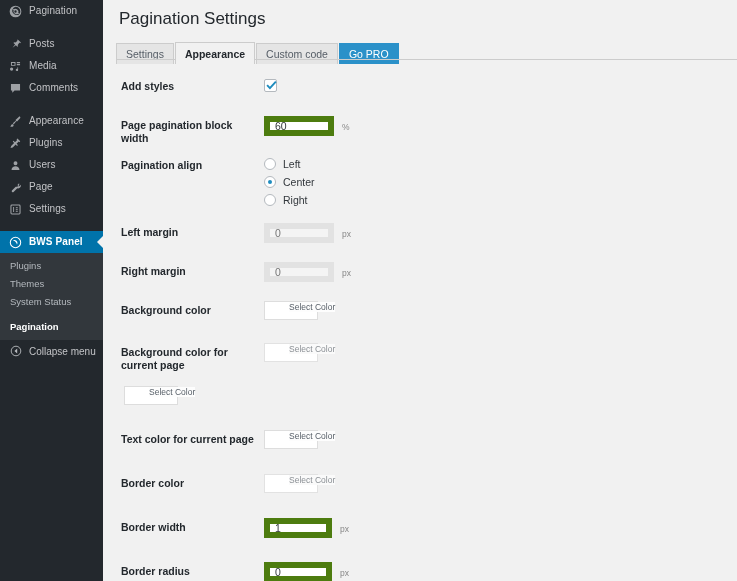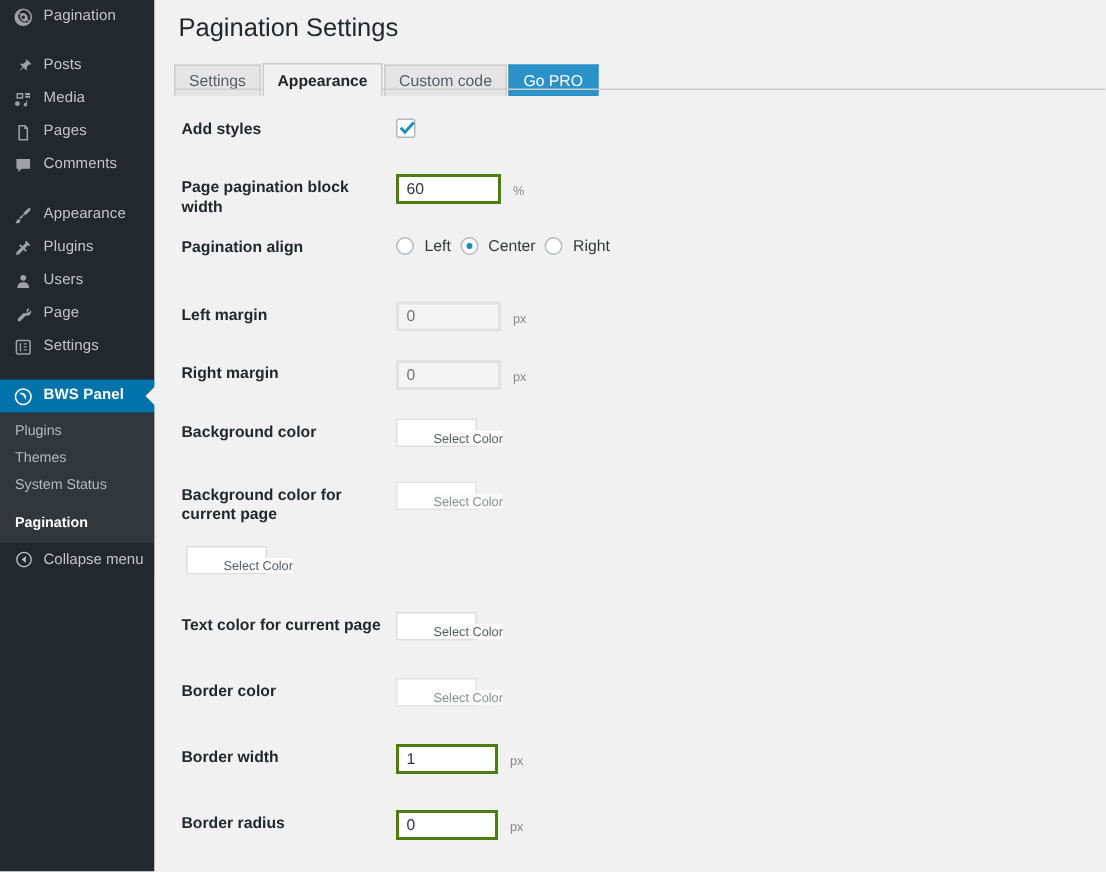--- a/index.html
+++ b/index.html
@@ -177,21 +177,21 @@
     border-radius: 2px;
     position: relative;
     display: inline-block;
     margin-top: 2px;
   }
   .chk svg { position: absolute; left: 0px; top: -1px; }
 
   
   .txt {
     height: 20px;
-    border: 2px solid #4d7c0f;
+    border: 6px solid #4d7c0f;
     background: #fff;
     font-size: 10.5px;
     color: #32373c;
     padding: 0 5px;
     line-height: 18px;
     font-family: "Liberation Sans", sans-serif;
     outline: none;
   }
   .txt.disabled {
     background: #f4f4f4;
@@ -201,21 +201,21 @@
   .txt.w70 { width: 70px; }
   .txt.w68 { width: 68px; }
   .suffix {
     font-size: 8.5px;
     color: #888;
     margin-left: 8px;
     line-height: 22px;
   }
 
   
-  .radios { display: flex; flex-direction: row; gap: 6px; padding-top: 2px; }
+  .radios { display: flex; flex-direction: column; gap: 6px; padding-top: 2px; }
   .radio-line { display: flex; align-items: center; }
   .rd {
     width: 12px; height: 12px;
     border: 1px solid #b4b9be;
     border-radius: 50%;
     background: #fff;
     margin-right: 7px;
     position: relative;
     flex: 0 0 12px;
   }
@@ -225,21 +225,21 @@
     width: 4px; height: 4px;
     border-radius: 50%;
     background: #1e8cbe;
     left: 3px; top: 3px;
   }
   .rd-label { font-size: 10.5px; color: #32373c; }
 
   
   .colorpicker {
     display: flex;
-    align-items: flex-end;
+    align-items: flex-start;
     height: 19px;
     border: 1px solid #ddd;
     background: #fff;
     width: 54px;
   }
   .swatch {
     width: 24px;
     flex: 0 0 24px;
     border-right: 1px solid #e5e5e5;
   }
@@ -285,28 +285,20 @@
 
     <div class="menu-item">
       <span class="mi-icon">
         <svg width="13" height="13" viewBox="0 0 20 20">
             <path fill="#b9bcc0" d="M3 3h7v6H3V3zm1.5 1.5v3h4v-3h-4zM12 3h5v2h-5V3zm0 3h5v2h-5V6zM4 11.5a2.5 2.5 0 110 5 2.5 2.5 0 010-5zm8.5-.5h1.5v4.2a1.8 1.8 0 11-1-1.6V11z"></path>
           </svg>
       </span>
       <span class="mi-label">Media</span>
     </div>
 
-    <div class="menu-item">
-      <span class="mi-icon">
-        <svg width="13" height="13" viewBox="0 0 20 20">
-            <path fill="#b9bcc0" d="M5 2h7l3 3v13H5V2zm1.6 1.6v12.8h6.8V6.1h-2.3V3.6H6.6z"></path>
-          </svg>
-      </span>
-      <span class="mi-label">Pages</span>
-    </div>
 
     <div class="menu-item">
       <span class="mi-icon">
         <svg width="13" height="13" viewBox="0 0 20 20">
             <path fill="#b9bcc0" d="M3 3h14v10H8.5L5 16.5V13H3V3z"></path>
           </svg>
       </span>
       <span class="mi-label">Comments</span>
     </div>
 

